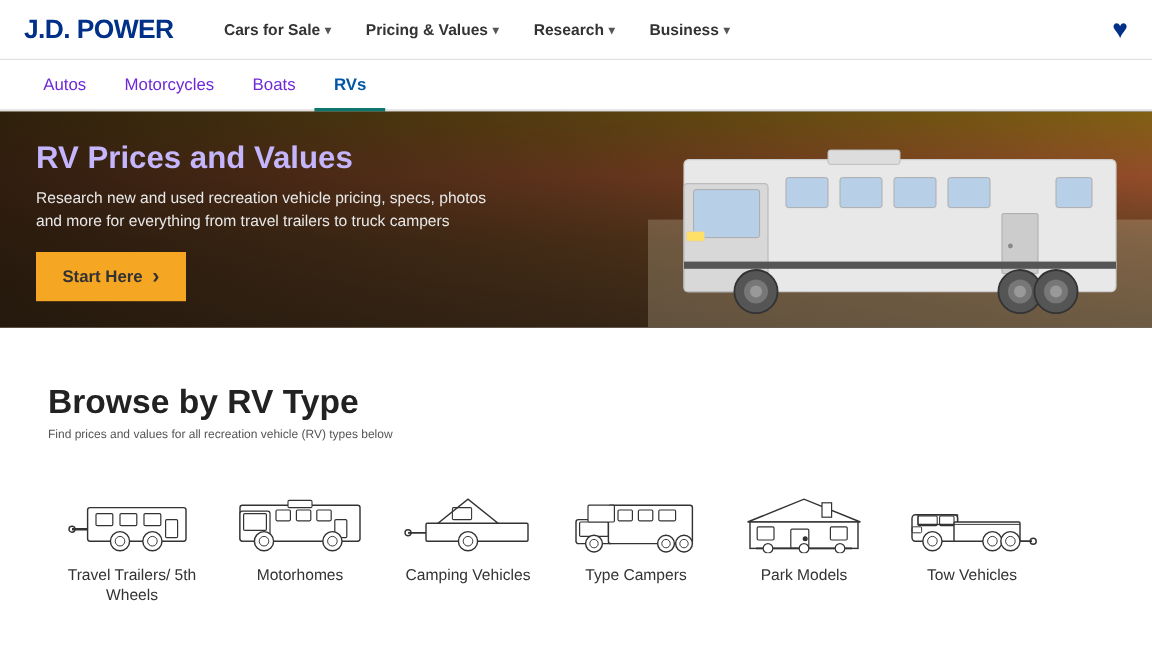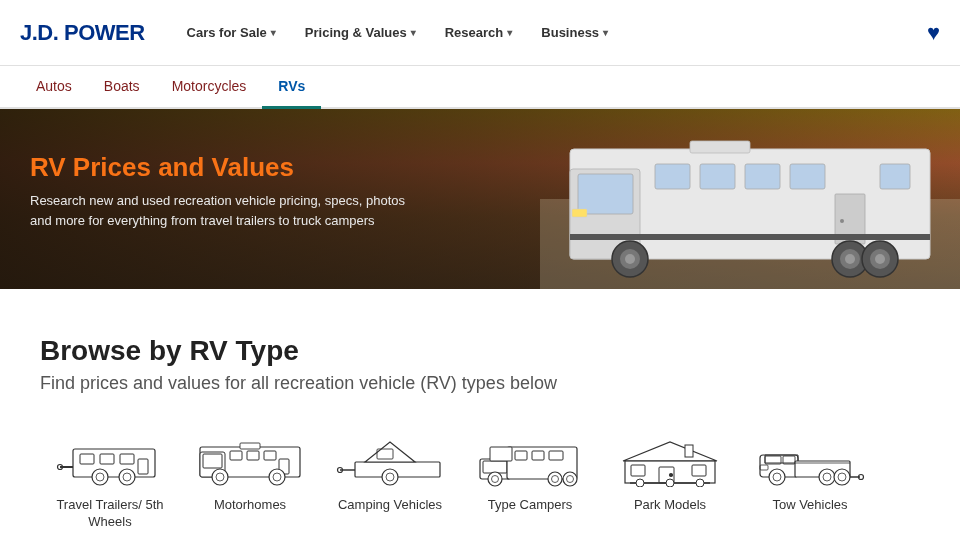--- a/index.html
+++ b/index.html
@@ -3,21 +3,21 @@
   <meta charset="utf-8">
   <style>
     * { margin: 0; padding: 0; box-sizing: border-box; }
     body { font-family: Arial, Helvetica, sans-serif; width: 960px; background: #fff; overflow-x: hidden; }
 
     
     .header {
       display: flex;
       align-items: center;
       padding: 0 20px;
-      height: 66px;
+      height: 50px;
       background: #fff;
       border-bottom: 1px solid #e0e0e0;
     }
     .logo {
       font-size: 22px;
       font-weight: 900;
       color: #003087;
       letter-spacing: -0.5px;
       margin-right: 30px;
       white-space: nowrap;
@@ -54,21 +54,21 @@
     
     .subnav {
       display: flex;
       padding: 0 20px;
       border-bottom: 2px solid #e0e0e0;
       background: #fff;
     }
     .subnav-item {
       padding: 12px 16px;
       font-size: 14px;
-      color: #7f1d1d;
+      color: #6d28d9;
       cursor: pointer;
       text-decoration: none;
       border-bottom: 3px solid transparent;
       margin-bottom: -2px;
     }
     .subnav-item.active {
       color: #0057a8;
       border-bottom: 3px solid #0f766e;
       font-weight: 600;
     }
@@ -109,21 +109,21 @@
     
     .hero-content {
       position: relative;
       z-index: 3;
       padding: 20px 30px;
       max-width: 500px;
     }
     .hero-title {
       font-size: 26px;
       font-weight: 800;
-      color: #f97316;
+      color: #c4b5fd;
       margin-bottom: 8px;
     }
     .hero-desc {
       font-size: 13px;
       color: #e8e8e8;
       line-height: 1.5;
       margin-bottom: 16px;
       max-width: 380px;
     }
     .hero-btn {
@@ -144,21 +144,21 @@
     .browse-section {
       padding: 46px 40px 40px;
     }
     .browse-title {
       font-size: 28px;
       font-weight: 800;
       color: #222;
       margin-bottom: 6px;
     }
     .browse-subtitle {
-      font-size: 18px;
+      font-size: 10px;
       color: #555;
       margin-bottom: 30px;
     }
     .rv-grid {
       display: flex;
       flex-wrap: wrap;
       gap: 10px 0;
     }
     .rv-item {
       display: flex;
@@ -212,22 +212,22 @@
       <span class="nav-arrow">▾</span>
     </div>
   </nav>
   <div class="header-right">
     <span class="heart-icon">♥</span>
   </div>
 </header>
 
 <nav class="subnav">
   <a class="subnav-item">Autos</a>
+  <a class="subnav-item">Motorcycles</a>
   <a class="subnav-item">Boats</a>
-  <a class="subnav-item">Motorcycles</a>
   <a class="subnav-item active">RVs</a>
 </nav>
 
 <section class="hero">
 
   <div class="hero-landscape"></div>
 
   <div class="hero-bg"></div>
 
   <div class="hero-rv">
@@ -265,20 +265,24 @@
 
       <rect x="30" y="115" width="360" height="6" fill="#555" rx="0"></rect>
 
       <rect x="32" y="90" width="15" height="8" rx="1" fill="#ffe066" stroke="#ccc" stroke-width="0.5"></rect>
     </svg>
   </div>
 
   <div class="hero-content">
     <h1 class="hero-title">RV Prices and Values</h1>
     <p class="hero-desc">Research new and used recreation vehicle pricing, specs, photos and more for everything from travel trailers to truck campers</p>
+    <button class="hero-btn">
+      <span>Start Here</span>
+      <span style="font-size:18px;">›</span>
+    </button>
   </div>
 </section>
 
 <section class="browse-section">
   <h2 class="browse-title">Browse by RV Type</h2>
   <p class="browse-subtitle">Find prices and values for all recreation vehicle (RV) types below</p>
 
   <div class="rv-grid">
 
     <div class="rv-item">

